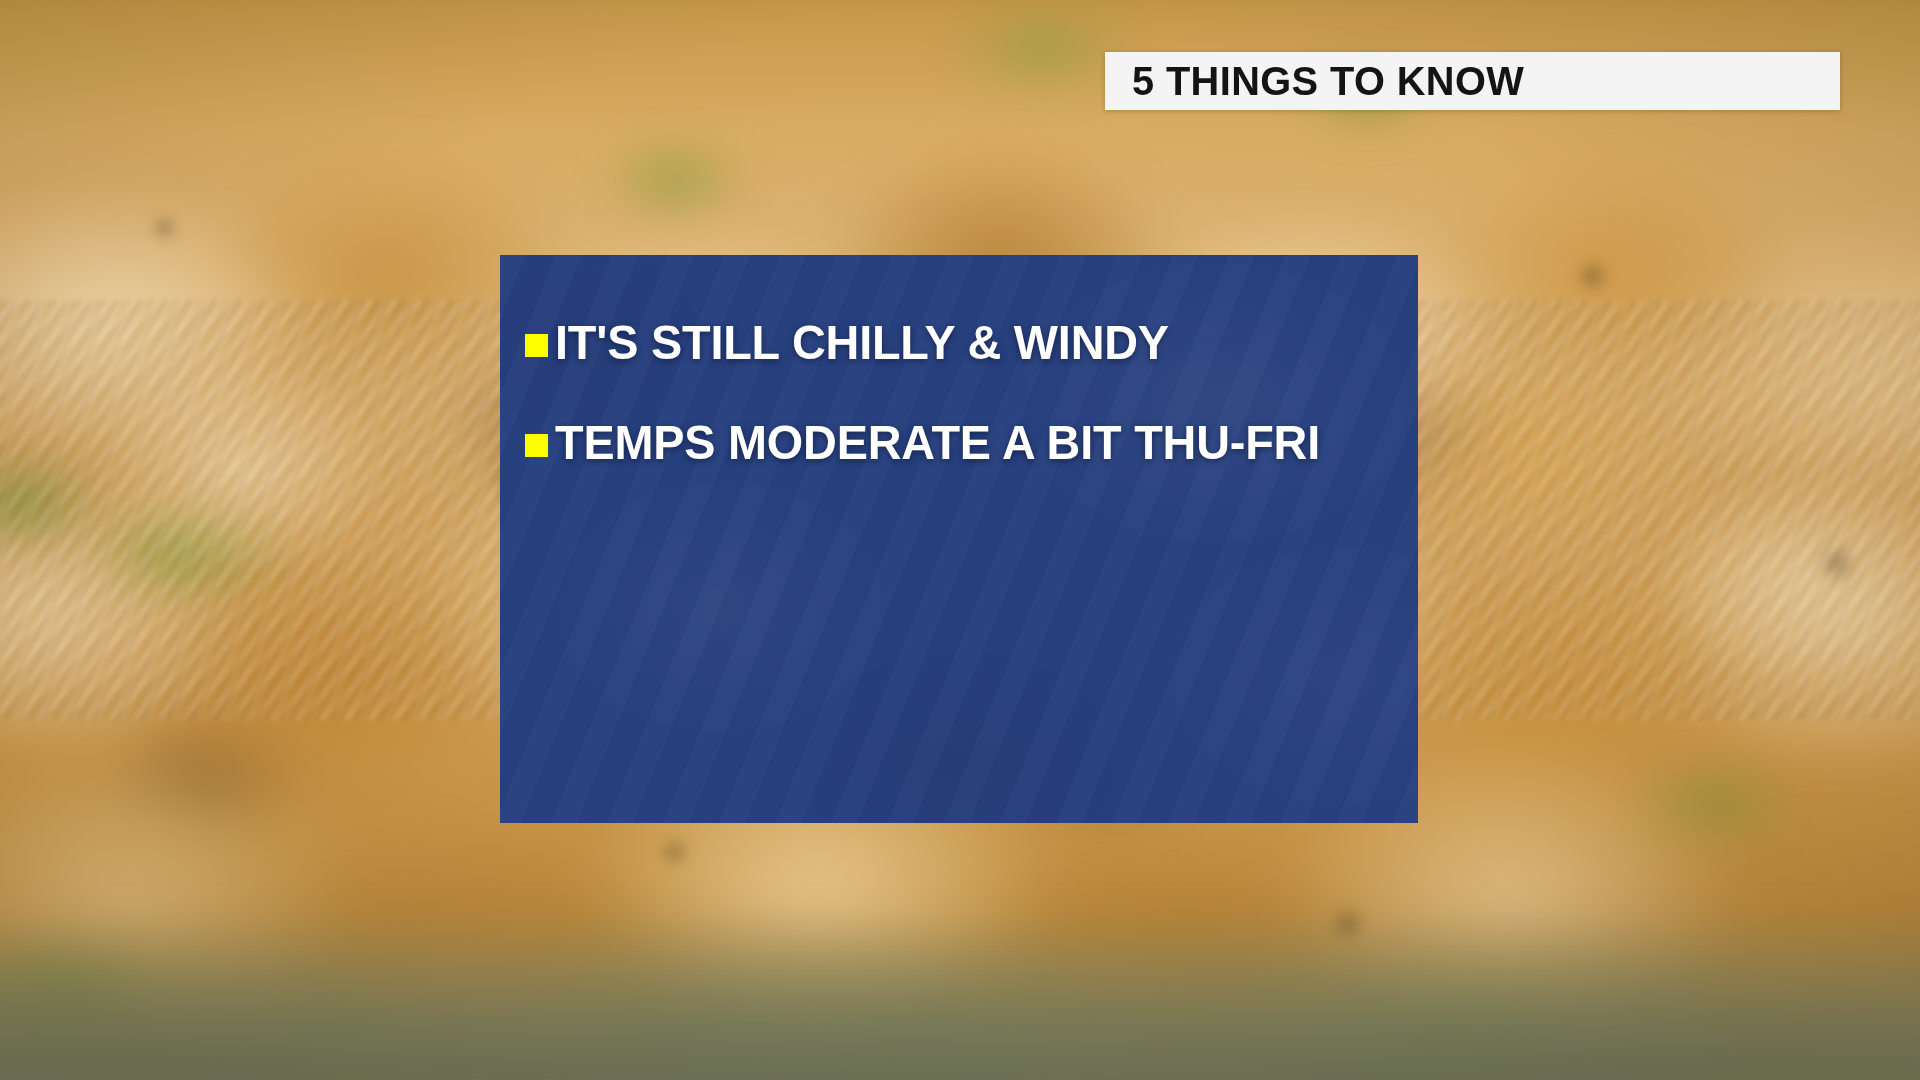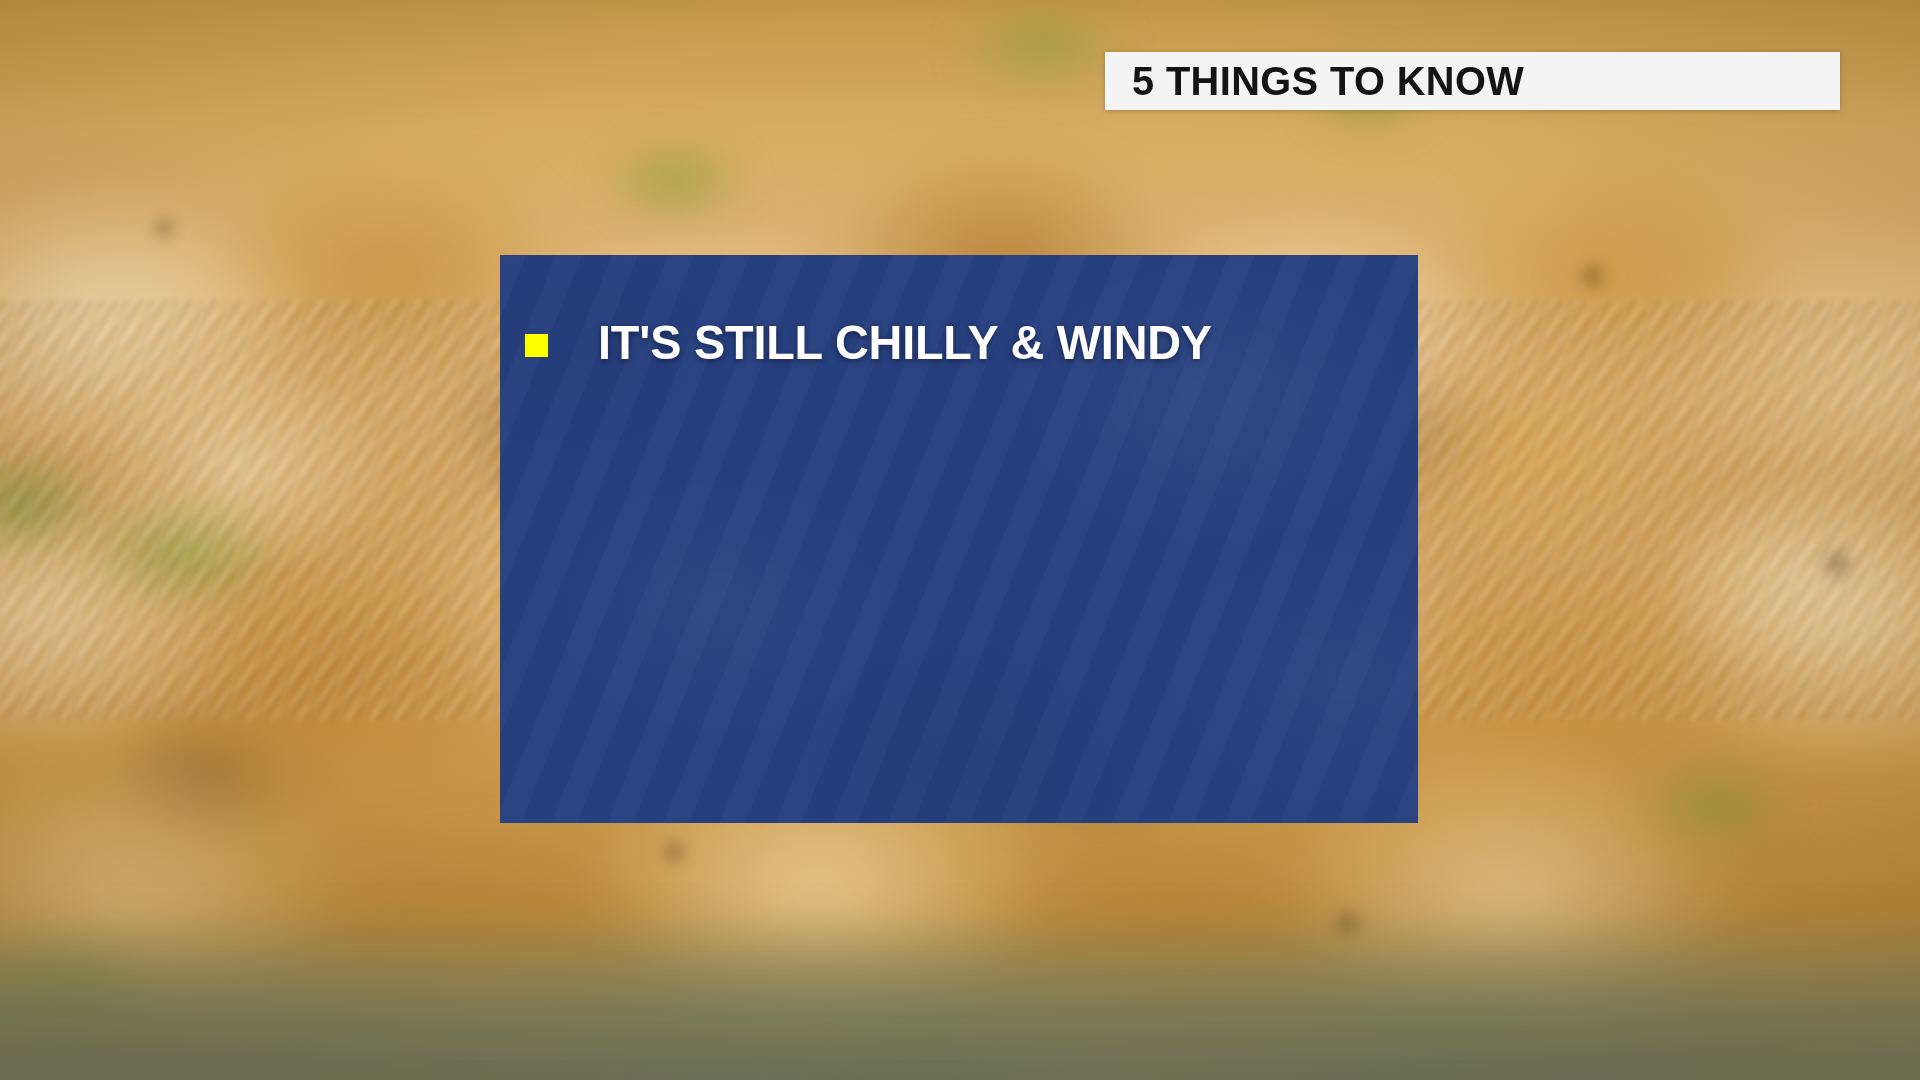--- a/index.html
+++ b/index.html
@@ -230,21 +230,20 @@
     margin: 0;
     padding: 0;
     list-style: none;
     padding-top: 37px;
   }
   .thing-row {
     display: flex;
     align-items: center;
     height: 100px;
     padding-left: 25px;
-    gap: 43px;
   }
   .bullet-square {
     flex: 0 0 auto;
     width: 23px;
     height: 23px;
     background: #ffff00;
     margin-right: 7px;
     margin-top: 7px;
   }
   .thing-text {
@@ -282,16 +281,20 @@
   </div>
 
   <div id="things-panel">
     <div class="panel-texture"></div>
 
     <ul id="things-list">
       <li class="thing-row">
         <span class="bullet-square"></span>
         <span class="thing-text">IT'S STILL CHILLY &amp; WINDY</span>
       </li>
+      <li class="thing-row">
+        <span class="bullet-square"></span>
+        <span class="thing-text">TEMPS MODERATE A BIT THU-FRI</span>
+      </li>
     </ul>
   </div>
 
 </div>
 
 </body></html>

